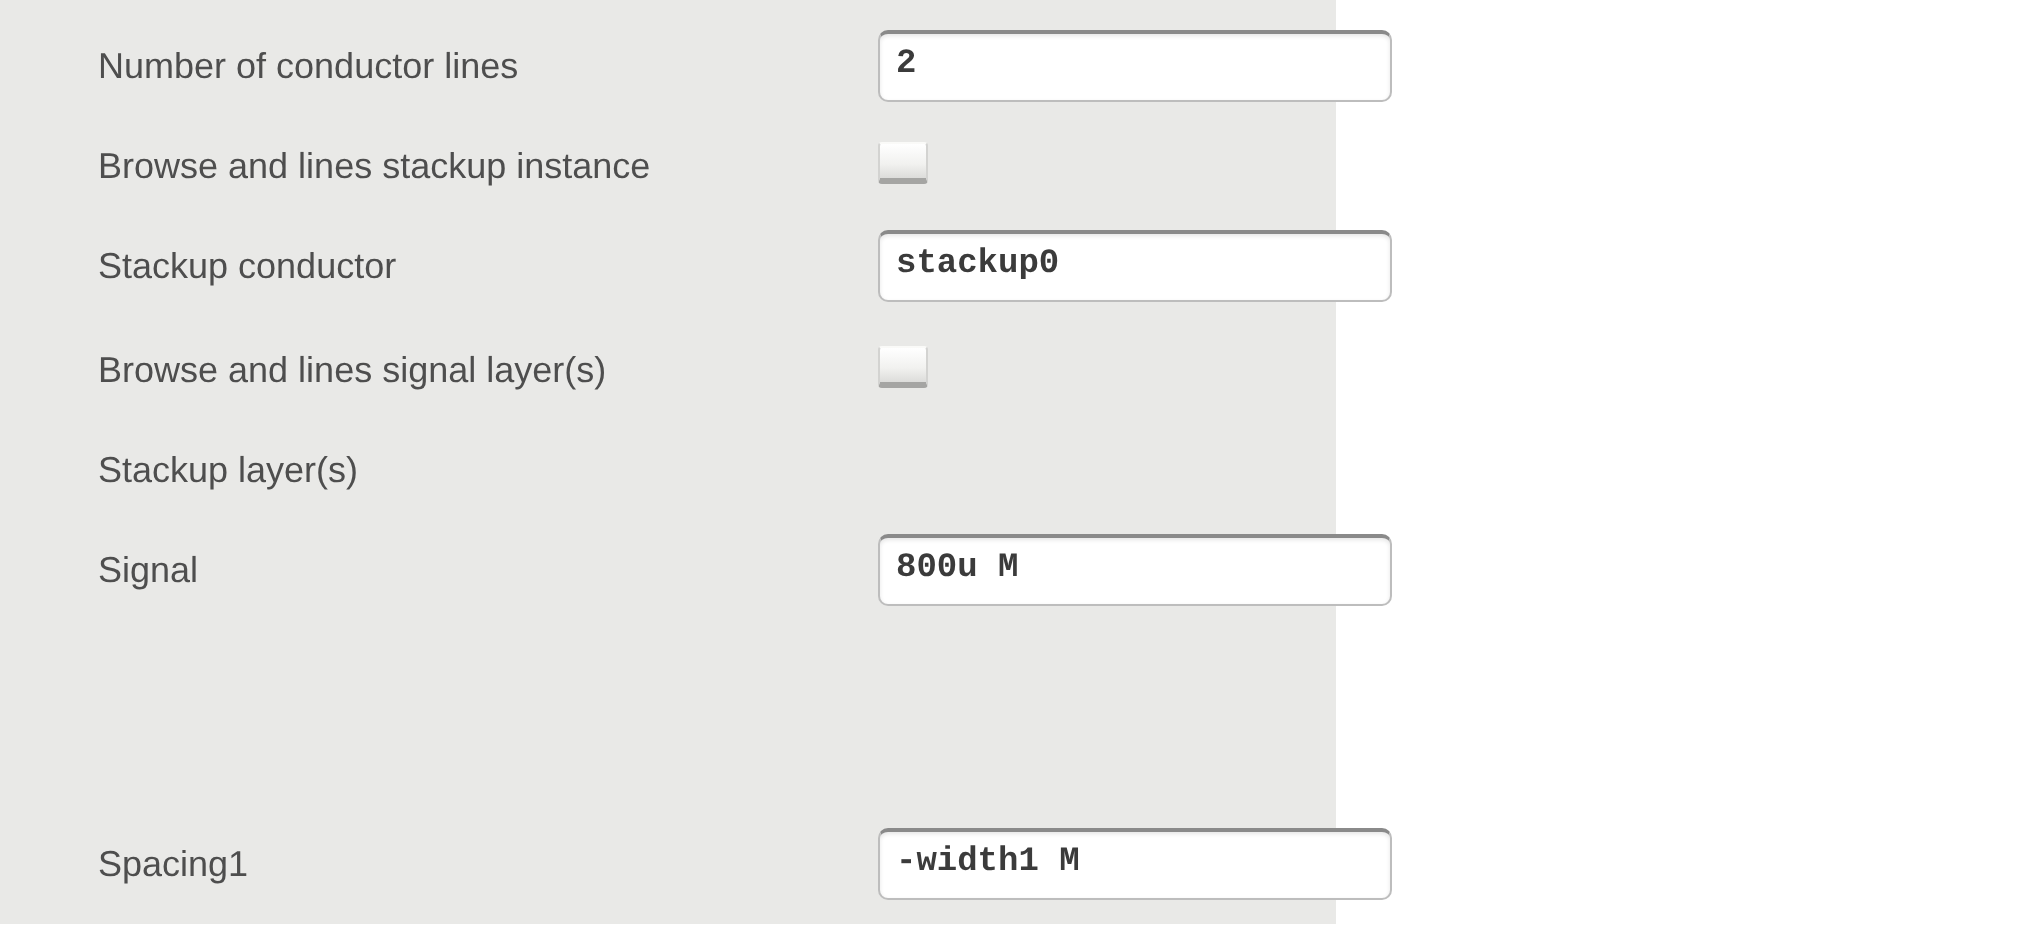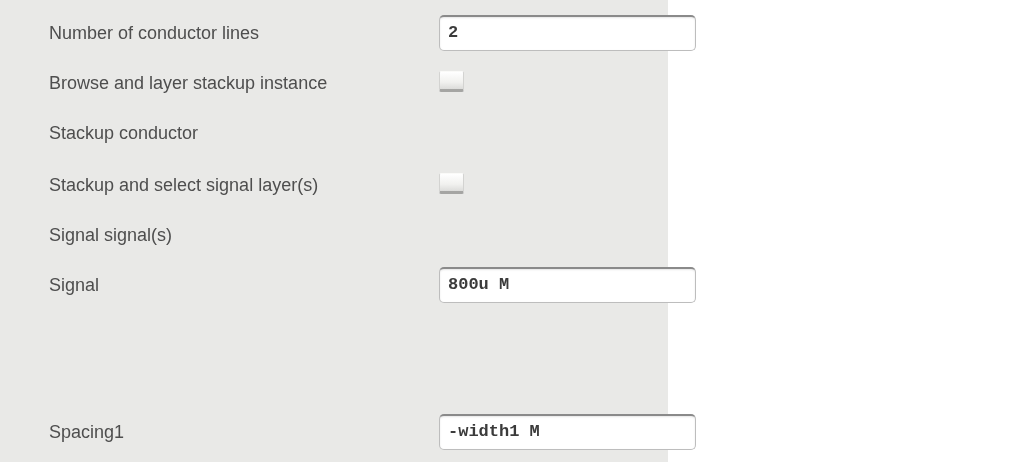--- a/index.html
+++ b/index.html
@@ -81,35 +81,36 @@
 
 <div class="canvas">
   <div class="panel">
 
     <div class="row" style="top:8px">
       <span class="label">Number of conductor lines</span>
       <input class="field" type="text" value="2" style="">
     </div>
 
     <div class="row" style="top:58px">
-      <span class="label">Browse and layer stackup instance</span>
+      <span class="label">Browse and lines stackup instance</span>
       <div class="checkbox"></div>
     </div>
 
     <div class="row" style="top:108px">
       <span class="label">Stackup conductor</span>
+      <input class="field" type="text" value="stackup0" style="">
     </div>
 
     <div class="row" style="top:160px">
-      <span class="label">Stackup and select signal layer(s)</span>
+      <span class="label">Browse and lines signal layer(s)</span>
       <div class="checkbox"></div>
     </div>
 
     <div class="row" style="top:210px">
-      <span class="label">Signal signal(s)</span>
+      <span class="label">Stackup layer(s)</span>
     </div>
 
     <div class="row" style="top:260px">
       <span class="label">Signal</span>
       <input class="field" type="text" value="800u M" style="">
     </div>
 
 
 
     <div class="row" style="top:407px">

